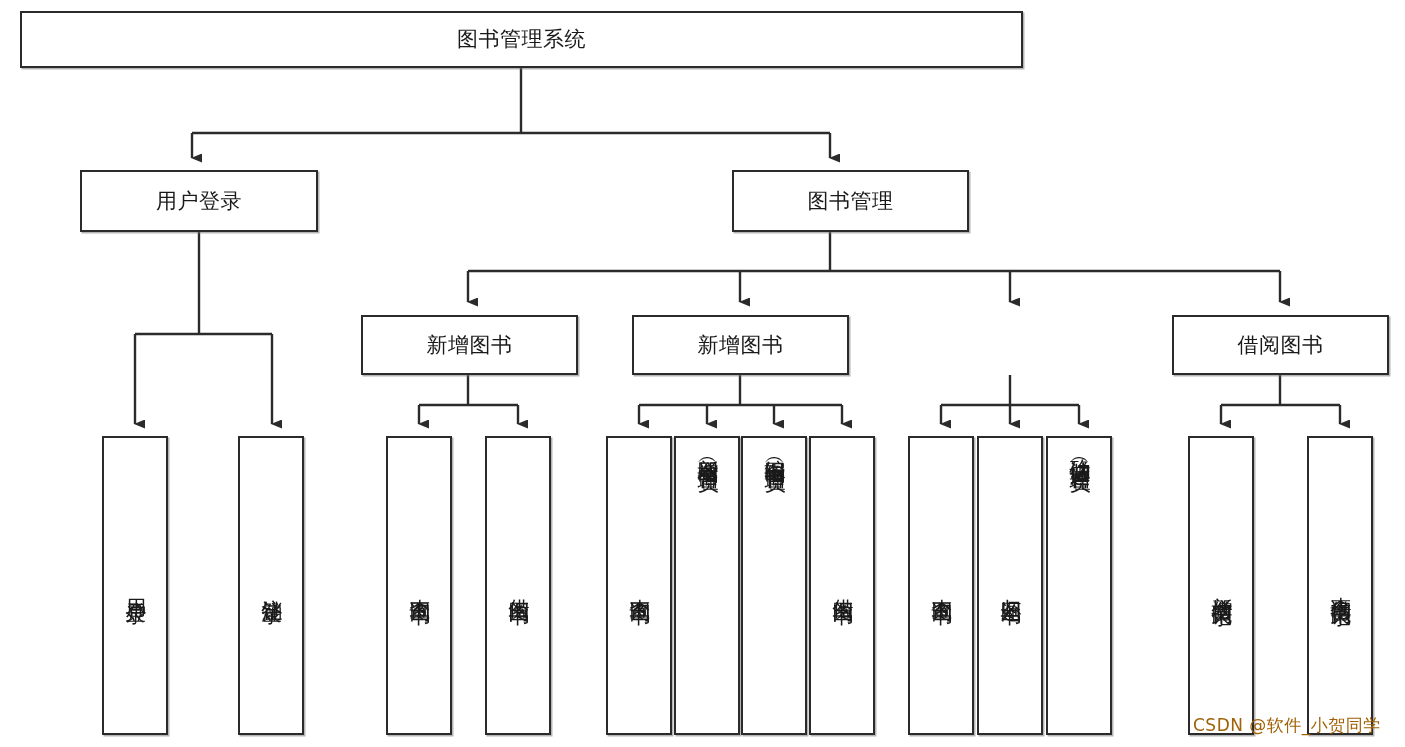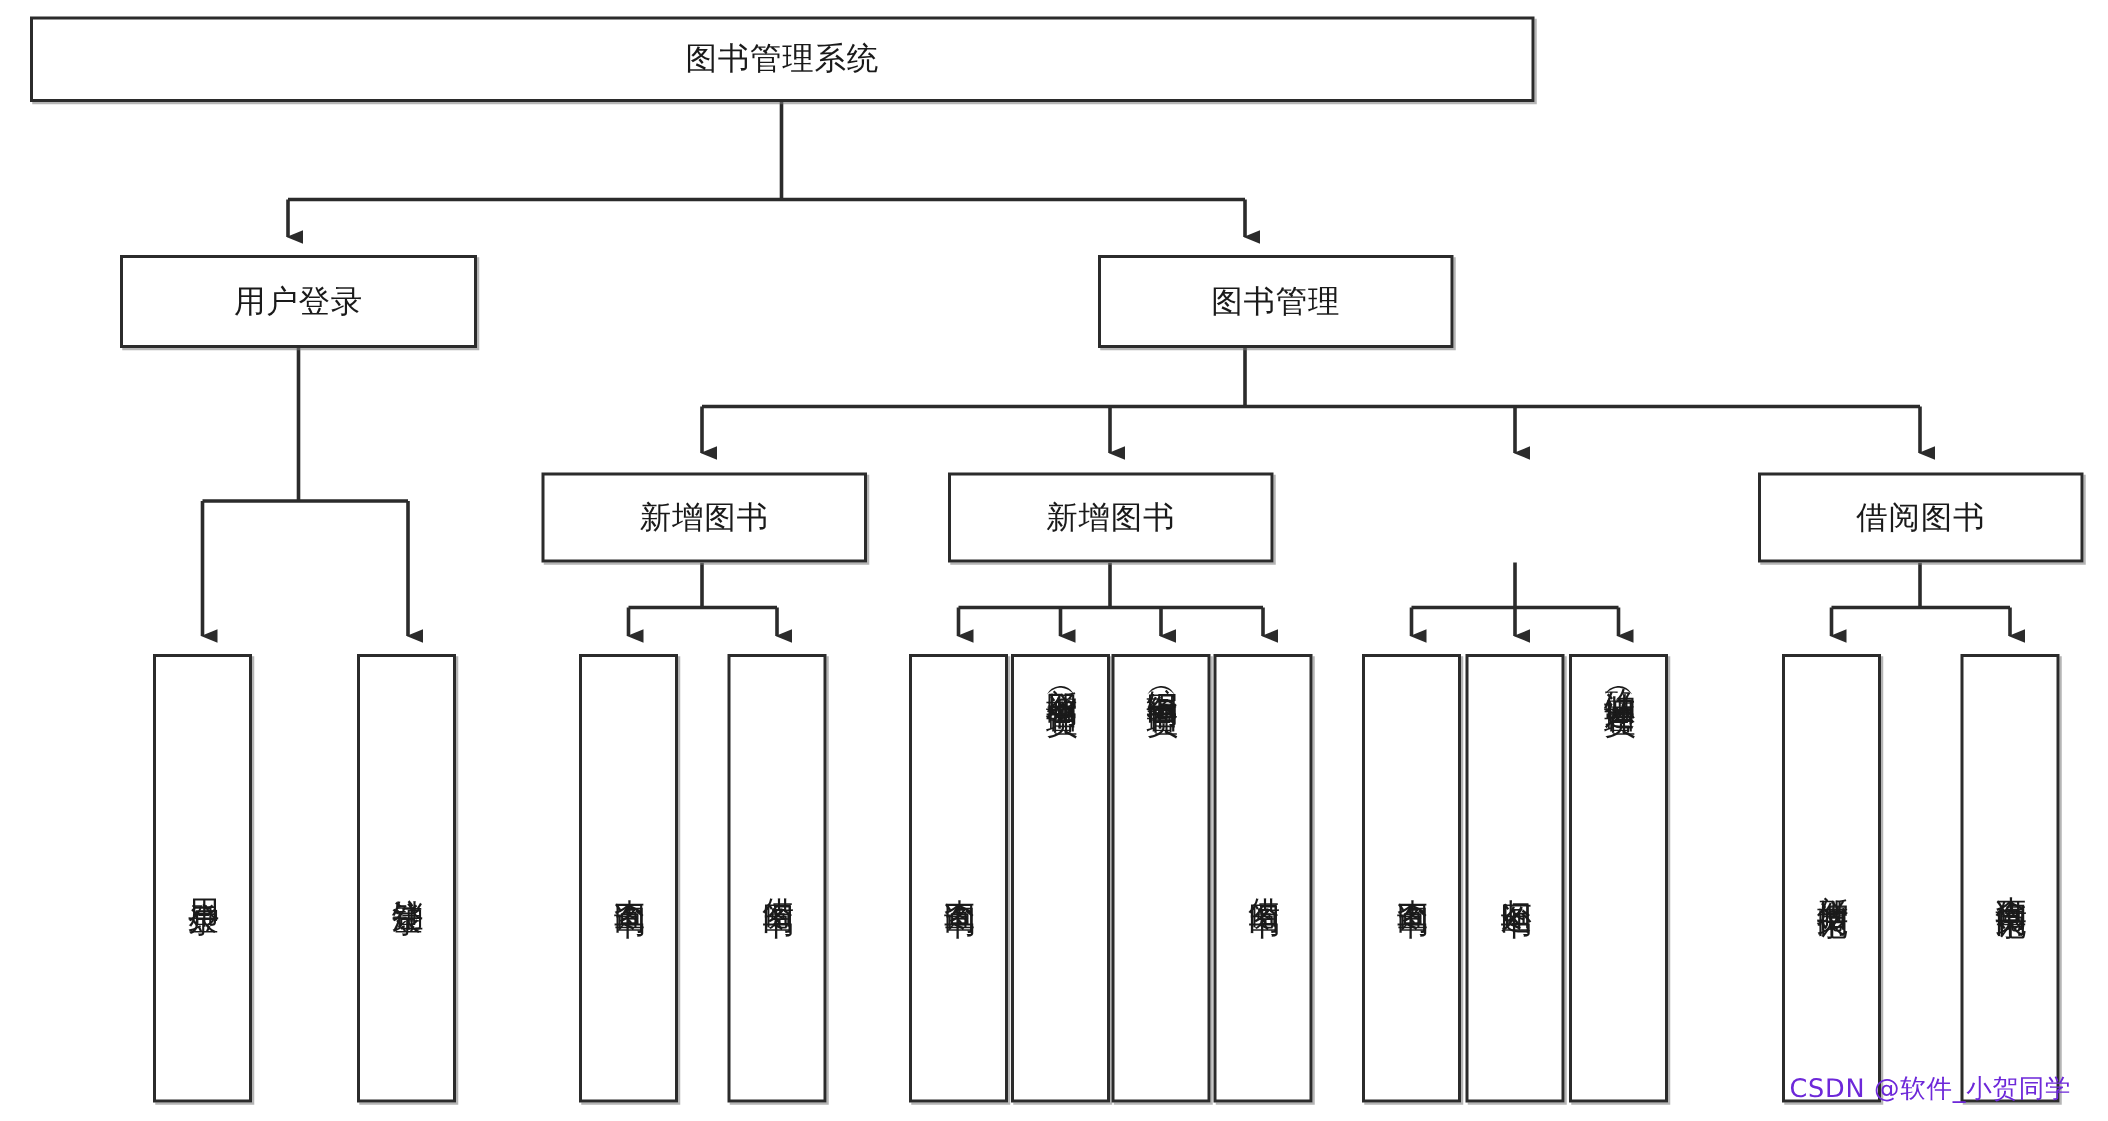--- a/index.html
+++ b/index.html
@@ -63,21 +63,21 @@
     margin-top: auto;
     margin-bottom: auto;
   }
   .leaf.center {
     align-items: center;
     padding-top: 0;
   }
   .watermark {
     position: absolute;
     font-size: 17px;
-    color: #6d28d9;
+    color: #a16207;
     white-space: nowrap;
     letter-spacing: 0.5px;
     font-family: "DejaVu Sans", "Liberation Sans", sans-serif;
   }
 </style>
 </head>
 <body>
 
 <div id="canvas">
 

